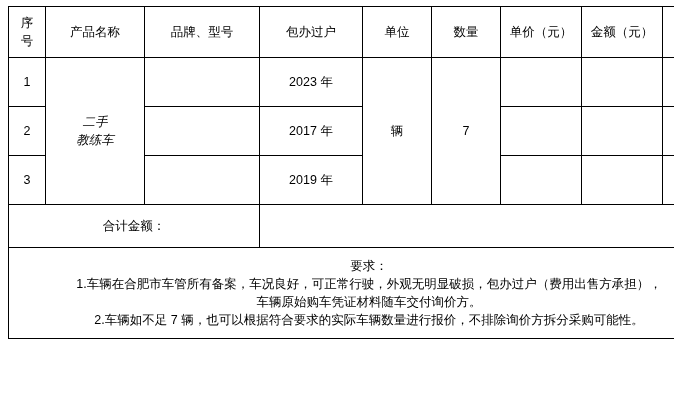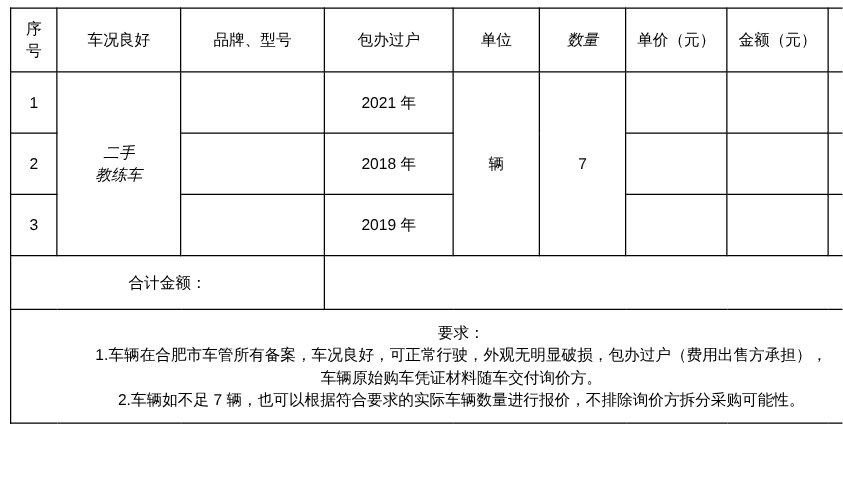--- a/index.html
+++ b/index.html
@@ -38,21 +38,21 @@
   thead td {
     font-weight: bold;
     height: 46px;
     font-size: 12.5px;
   }
   .col-no      { width: 30px; }
   .col-product { width: 92px; }
   .col-brand   { width: 108px; font-family: Liberation Serif, serif; }
   .col-year    { width: 96px; }
   .col-unit    { width: 62px; }
-  .col-qty     { width: 62px; font-style: italic; }
+  .col-qty     { width: 62px; }
   .col-price   { width: 74px; margin-left: 24px; }
   .col-amount  { width: 74px; }
   .col-remark  { width: 60px; }
 
   .hdr-no {
     letter-spacing: 0;
     line-height: 1.15;
   }
   .hdr-no span { display: block; }
 
@@ -86,49 +86,49 @@
 <body>
 
 <div class="page">
   <table class="quote">
     <thead>
       <tr>
         <td class="col-no hdr-no">
           <span>序</span>
           <span>号</span>
         </td>
-        <td class="col-product">车况良好</td>
+        <td class="col-product">产品名称</td>
         <td class="col-brand">品牌、型号</td>
         <td class="col-year">包办过户</td>
         <td class="col-unit">单位</td>
         <td class="col-qty">数量</td>
         <td class="col-price">单价（元）</td>
         <td class="col-amount">金额（元）</td>
         <td class="col-remark">备注</td>
       </tr>
     </thead>
     <tbody>
       <tr class="data-row">
         <td>1</td>
         <td class="product-cell" rowspan="3">
           <span>二手</span>
           <span>教练车</span>
         </td>
         <td></td>
-        <td>2021 年</td>
+        <td>2023 年</td>
         <td rowspan="3">辆</td>
         <td rowspan="3">7</td>
         <td></td>
         <td></td>
         <td></td>
       </tr>
       <tr class="data-row">
         <td>2</td>
         <td></td>
-        <td>2018 年</td>
+        <td>2017 年</td>
         <td></td>
         <td></td>
         <td></td>
       </tr>
       <tr class="data-row">
         <td>3</td>
         <td></td>
         <td>2019 年</td>
         <td></td>
         <td></td>

